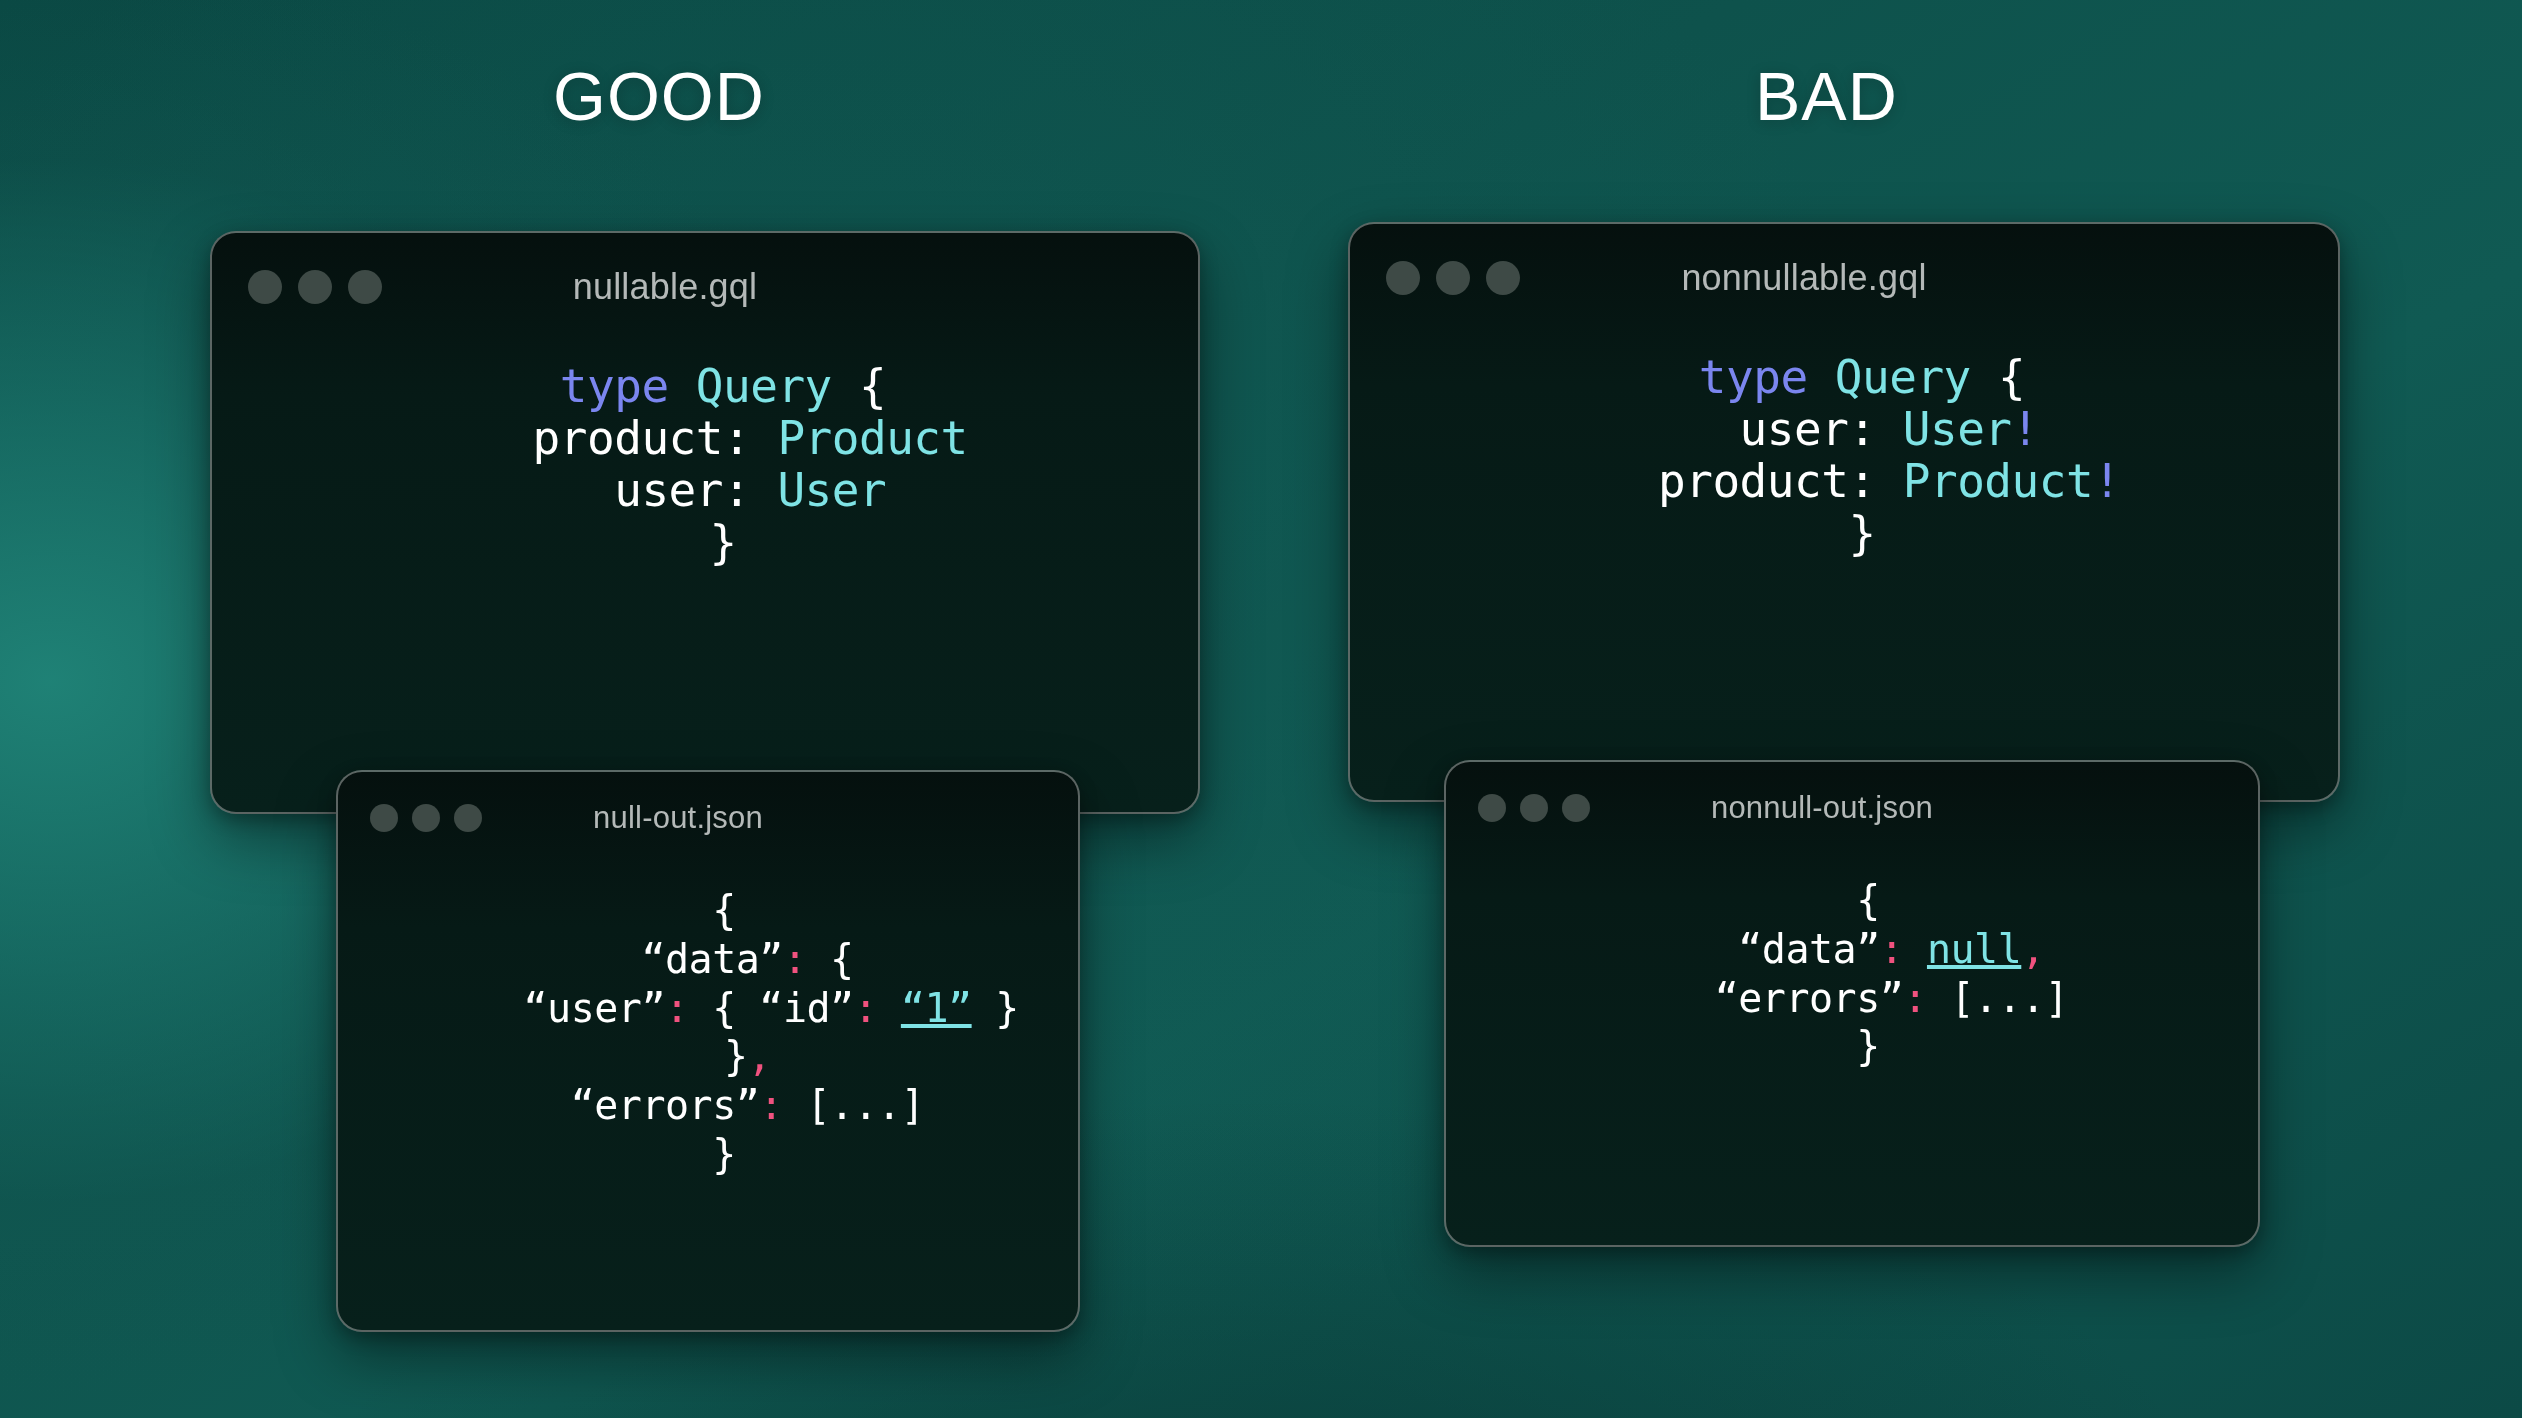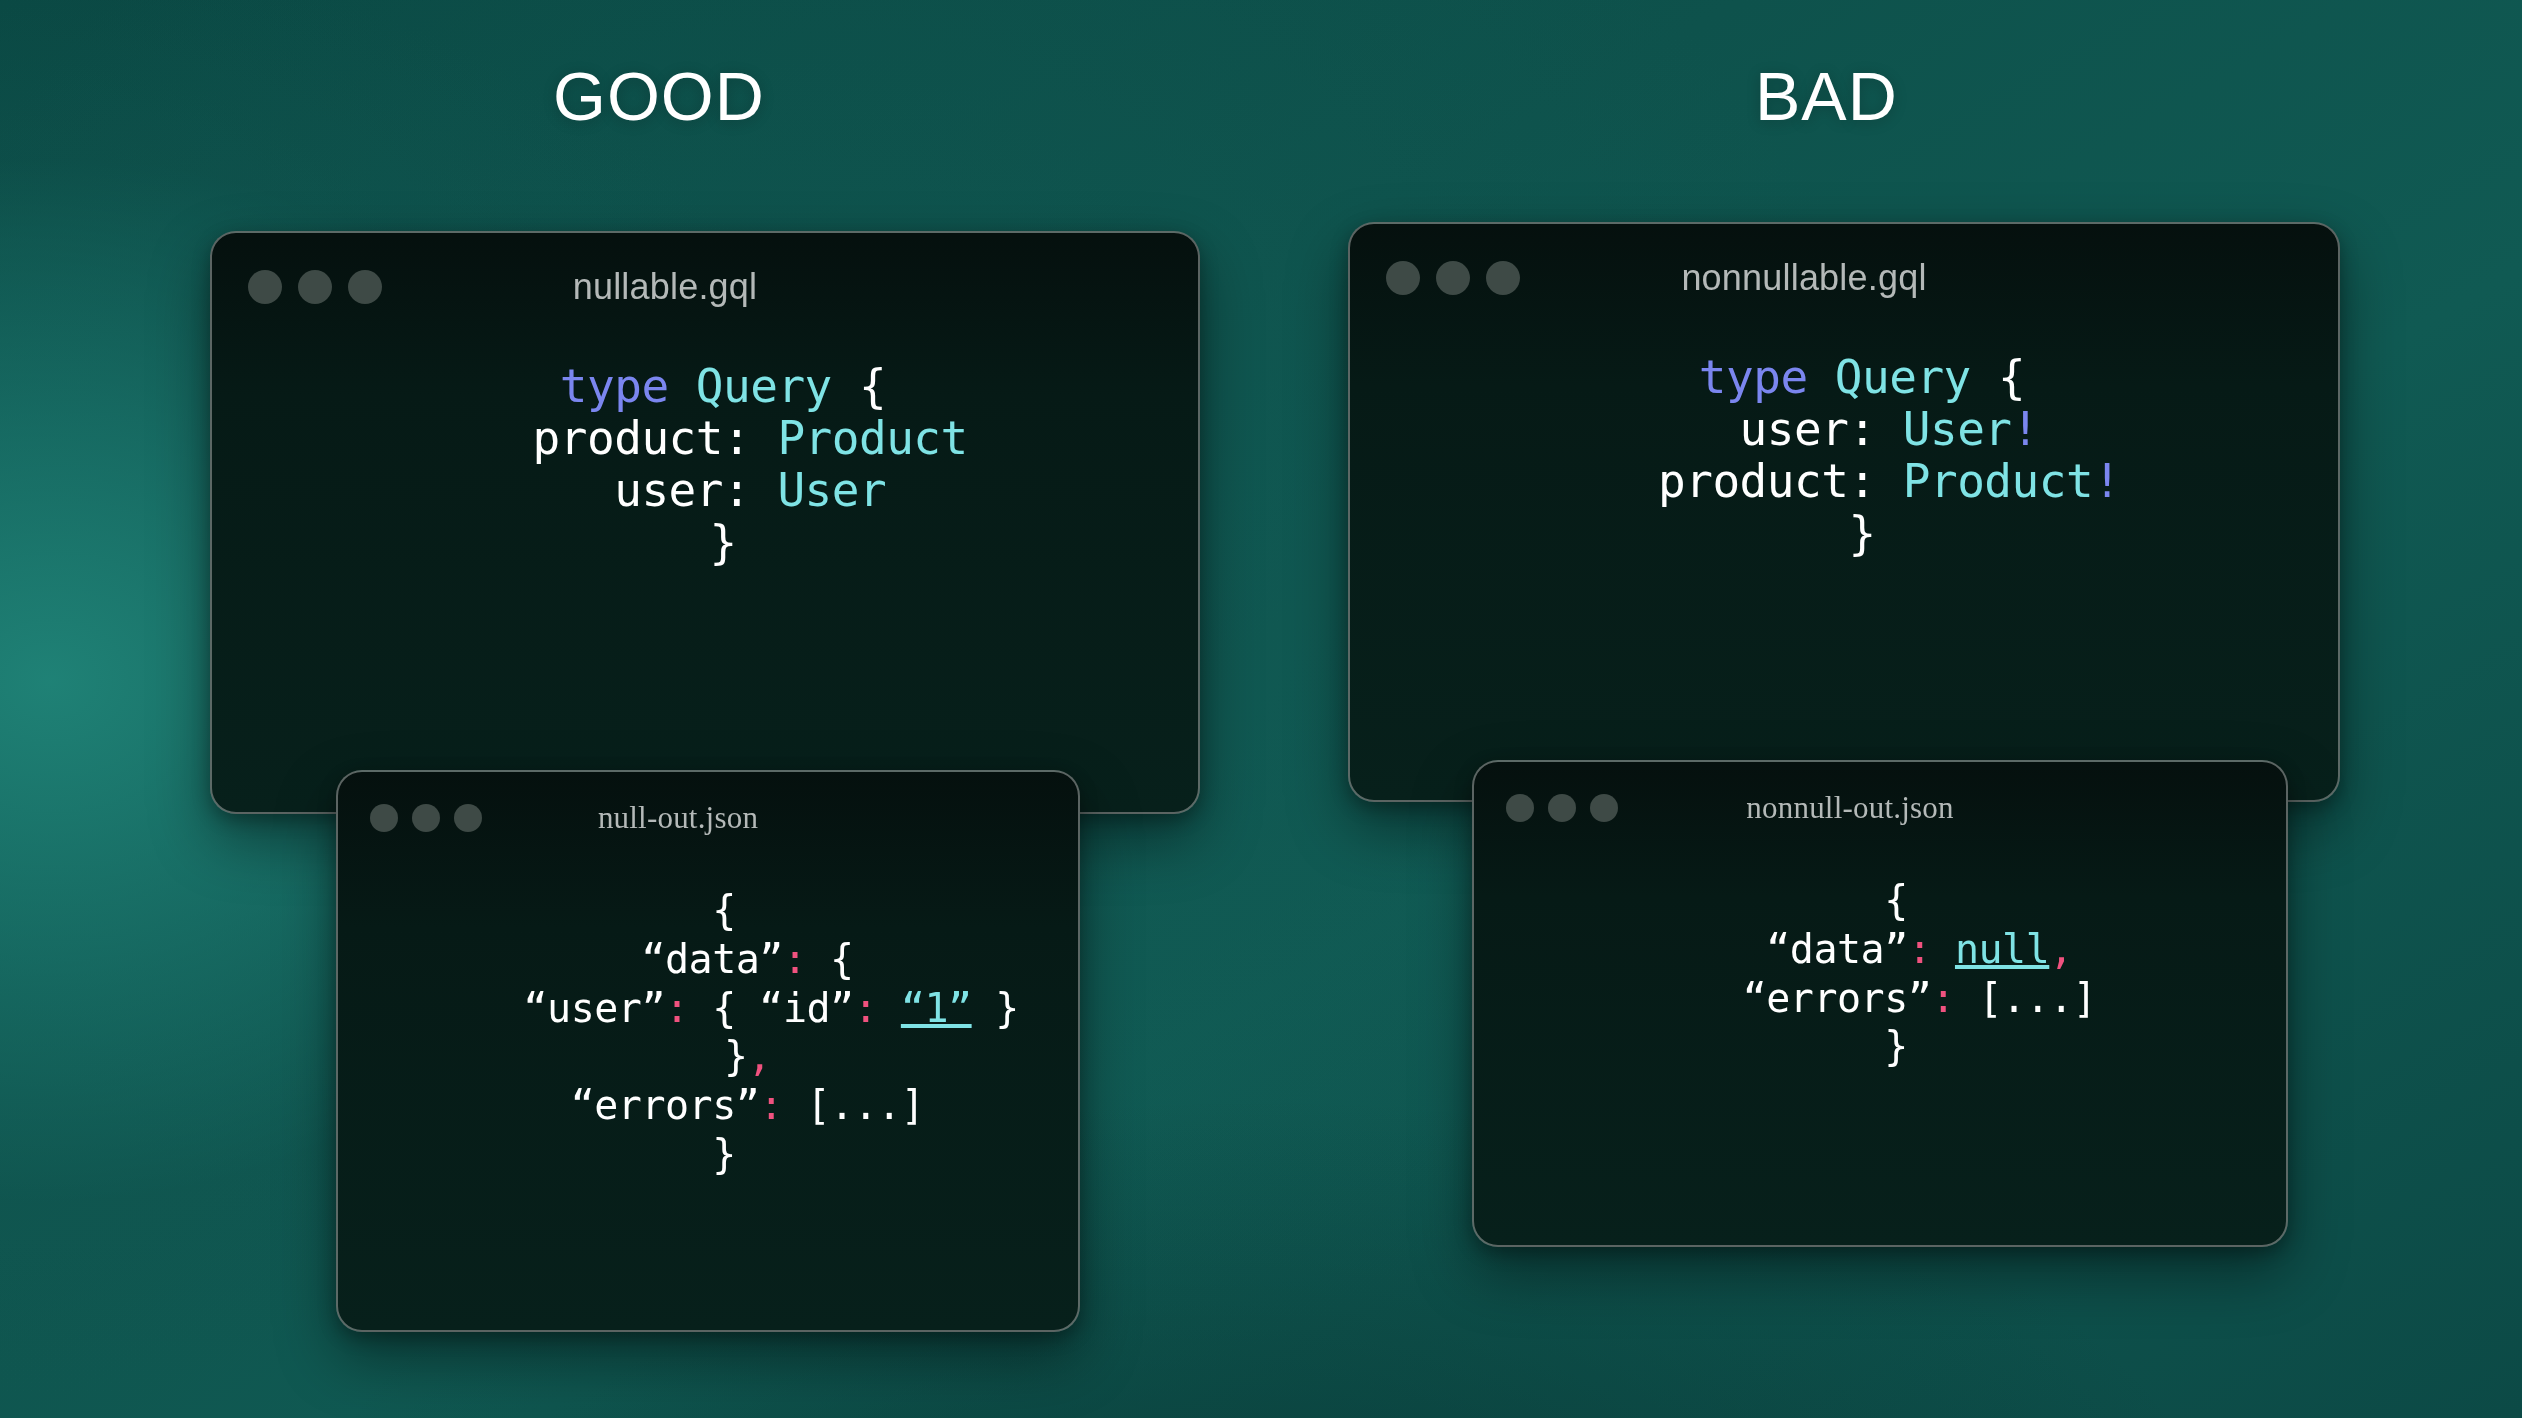--- a/index.html
+++ b/index.html
@@ -61,21 +61,21 @@
     background: linear-gradient(180deg, #05100e 0%, #061a16 28%, #07201b 100%);
     box-shadow:
       0 26px 60px rgba(0,0,0,0.42),
       0 6px 18px rgba(0,0,0,0.30);
     overflow: hidden;
   }
 
   .win-gql-left  { left: 210px;  top: 231px; width: 990px;  height: 583px; }
   .win-gql-right { left: 1348px; top: 222px; width: 992px;  height: 580px; }
   .win-json-left { left: 336px;  top: 770px; width: 744px;  height: 562px; z-index: 4; }
-  .win-json-right{ left: 1444px; top: 760px; width: 816px;  height: 487px; z-index: 4; margin-left: 28px; }
+  .win-json-right{ left: 1444px; top: 760px; width: 816px;  height: 487px; z-index: 4; }
 
   .titlebar {
     position: relative;
     display: flex;
     align-items: center;
     height: 108px;
     padding-left: 36px;
   }
   .win-json-left .titlebar,
   .win-json-right .titlebar { height: 92px; padding-left: 32px; }
@@ -100,21 +100,20 @@
     font-weight: 400;
     letter-spacing: 0.2px;
     pointer-events: none;
   }
   .win-gql-left  .win-title { padding-right: 80px; }
   .win-gql-right .win-title { padding-right: 80px; }
   .win-json-left .win-title,
   .win-json-right .win-title {
     font-size: 31px;
     padding-right: 60px;
-    font-family: Liberation Serif, serif;
   }
 
   .code {
     font-family: "DejaVu Sans Mono", "Liberation Mono", monospace;
     font-size: 46px;
     line-height: 1.13;
     color: #ffffff;
     padding: 20px 0 0 36px;
     white-space: pre;
     letter-spacing: -0.5px;

